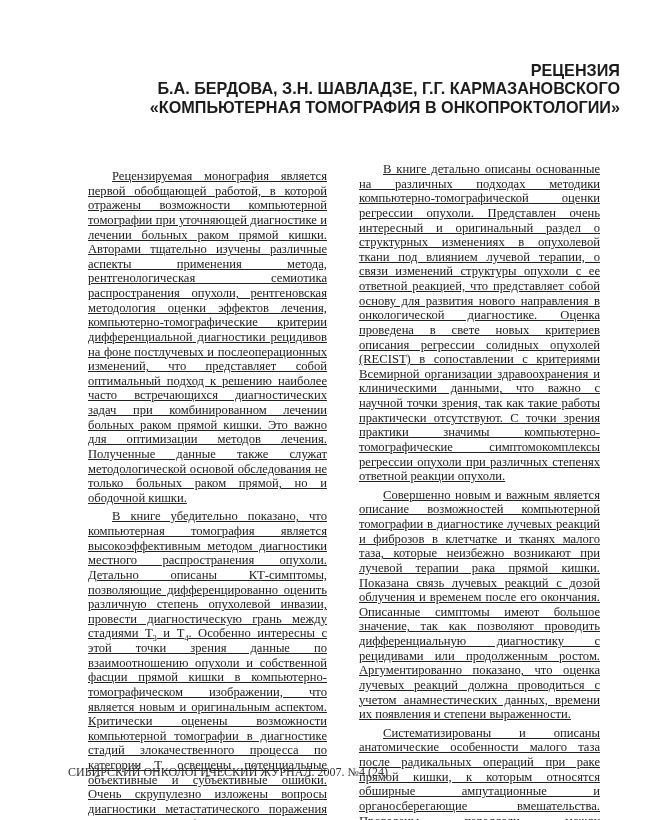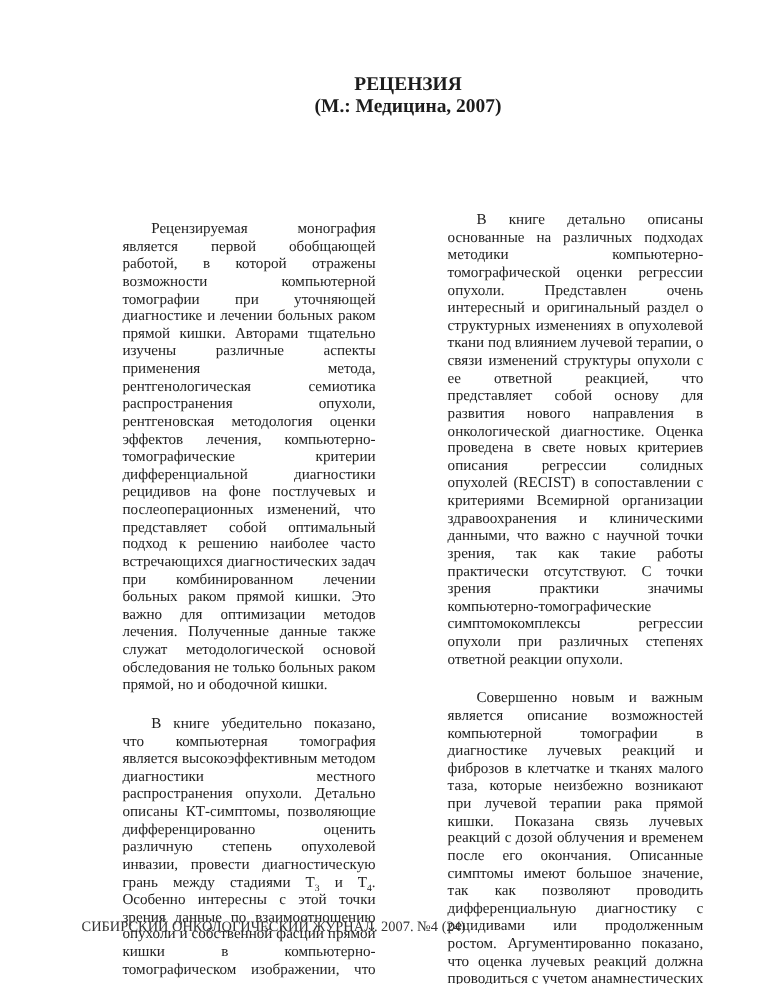--- a/index.html
+++ b/index.html
@@ -1,47 +1,48 @@
 <!DOCTYPE html>
 <html><head>
 <meta charset="utf-8">
 <style>
   html, body { margin: 0; padding: 0; background: #ffffff; }
   body { width: 646px; height: 820px; position: relative; overflow: hidden; color: #1a1a1a; }
   .title {
     position: absolute; left: 60px; top: 61px; width: 560px;
-    text-align: center;
-    font-family: Liberation Serif, serif; font-weight: bold;
+    text-align: right;
+    font-family: Liberation Sans, sans-serif; font-weight: bold;
     font-size: 16.2px; line-height: 18.4px; color: #1c1c1c;
   }
   .title div { white-space: nowrap; }
   .col {
     position: absolute; top: 165px;
     font-family: "Liberation Serif", serif;
     font-size: 12.6px; line-height: 14.62px;
     text-align: justify; color: #222;
   }
   .col.left { left: 84px; width: 247px; }
   .col.right { left: 355px; width: 249px; top: 158px; }
-  .col p { margin: 18px; text-indent: 24px; }
+  .col p { margin: 4px; text-indent: 24px; text-decoration: underline; }
   .col p.cont { text-indent: 0; }
   .col p + p { margin-top: 4px; }
   .col sub { font-size: 8px; line-height: 0; }
   .footer {
     position: absolute; left: 68px; top: 765px;
     font-family: "Liberation Serif", serif; font-size: 12px; color: #333;
     white-space: nowrap;
   }
 </style>
 </head>
 <body>
 
 <div class="title">
   <div>РЕЦЕНЗИЯ</div>
-  <div>(М.: Медицина, 2007)</div>
+  <div>Б.А. БЕРДОВА, З.Н. ШАВЛАДЗЕ, Г.Г. КАРМАЗАНОВСКОГО</div>
+  <div>«КОМПЬЮТЕРНАЯ ТОМОГРАФИЯ В ОНКОПРОКТОЛОГИИ»</div>
 </div>
 
 <div class="col left">
   <p>Рецензируемая монография является первой обобщающей работой, в которой отражены возможности компьютерной томографии при уточняющей диагностике и лечении больных раком прямой кишки. Авторами тщательно изучены различные аспекты применения метода, рентгенологическая семиотика распространения опухоли, рентгеновская методология оценки эффектов лечения, компьютерно-томографические критерии дифференциальной диагностики рецидивов на фоне постлучевых и послеоперационных изменений, что представляет собой оптимальный подход к решению наиболее часто встречающихся диагностических задач при комбинированном лечении больных раком прямой кишки. Это важно для оптимизации методов лечения. Полученные данные также служат методологической основой обследования не только больных раком прямой, но и ободочной кишки.</p>
   <p><span>В книге убедительно показано, что компьютерная томография является высокоэффективным методом диагностики местного распространения опухоли. Детально описаны КТ-симптомы, позволяющие дифференцированно оценить различную степень опухолевой инвазии, провести диагностическую грань между стадиями T</span><sub>3</sub><span> и T</span><sub>4</sub><span>. Особенно интересны с этой точки зрения данные по взаимоотношению опухоли и собственной фасции прямой кишки в компьютерно-томографическом изображении, что является новым и оригинальным аспектом. Критически оценены возможности компьютерной томографии в диагностике стадий злокачественного процесса по категории T, освещены потенциальные объективные и субъективные ошибки. Очень скрупулезно изложены вопросы диагностики метастатического поражения регионарных лимфатических узлов при раке прямой кишки. На основе многофакторного анализа показаны ее зависимость от количества, размеров и особенностей взаиморасположения лимфатических узлов на КТ-сканах малого таза. На основании этих данных разработаны КТ-симптомы категории N: от N</span></p>
 </div>
 
 <div class="col right">
   <p>В книге детально описаны основанные на различных подходах методики компьютерно-томографической оценки регрессии опухоли. Представлен очень интересный и оригинальный раздел о структурных изменениях в опухолевой ткани под влиянием лучевой терапии, о связи изменений структуры опухоли с ее ответной реакцией, что представляет собой основу для развития нового направления в онкологической диагностике. Оценка проведена в свете новых критериев описания регрессии солидных опухолей (RECIST) в сопоставлении с критериями Всемирной организации здравоохранения и клиническими данными, что важно с научной точки зрения, так как такие работы практически отсутствуют. С точки зрения практики значимы компьютерно-томографические симптомокомплексы регрессии опухоли при различных степенях ответной реакции опухоли.</p>
   <p>Совершенно новым и важным является описание возможностей компьютерной томографии в диагностике лучевых реакций и фиброзов в клетчатке и тканях малого таза, которые неизбежно возникают при лучевой терапии рака прямой кишки. Показана связь лучевых реакций с дозой облучения и временем после его окончания. Описанные симптомы имеют большое значение, так как позволяют проводить дифференциальную диагностику с рецидивами или продолженным ростом. Аргументированно показано, что оценка лучевых реакций должна проводиться с учетом анамнестических данных, времени их появления и степени выраженности.</p>

